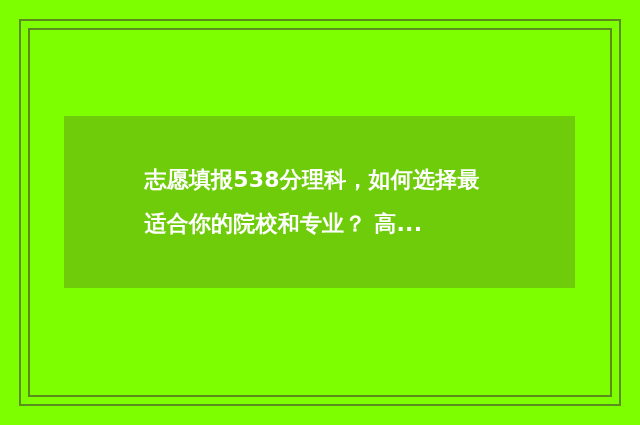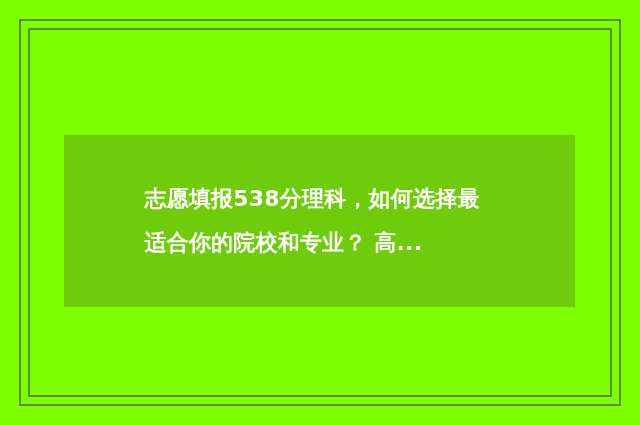--- a/index.html
+++ b/index.html
@@ -40,21 +40,21 @@
     width: 584px;
     height: 369px;
     border: 2px solid #5B8C1E;
     box-sizing: border-box;
   }
 
   
   .title-panel {
     position: absolute;
     left: 64px;
-    top: 135px;
+    top: 116px;
     width: 511px;
     height: 172px;
     background: #6FCC0A;
     box-sizing: border-box;
     display: flex;
     align-items: center;
     justify-content: center;
   }
 
   .title-text {

